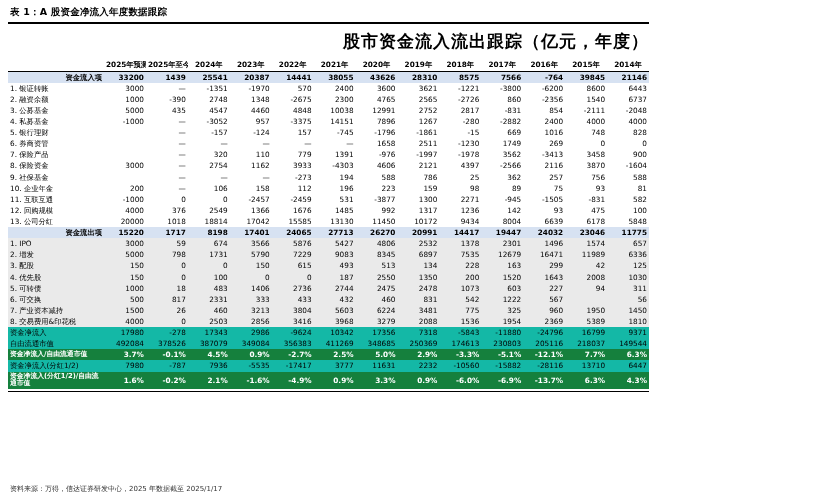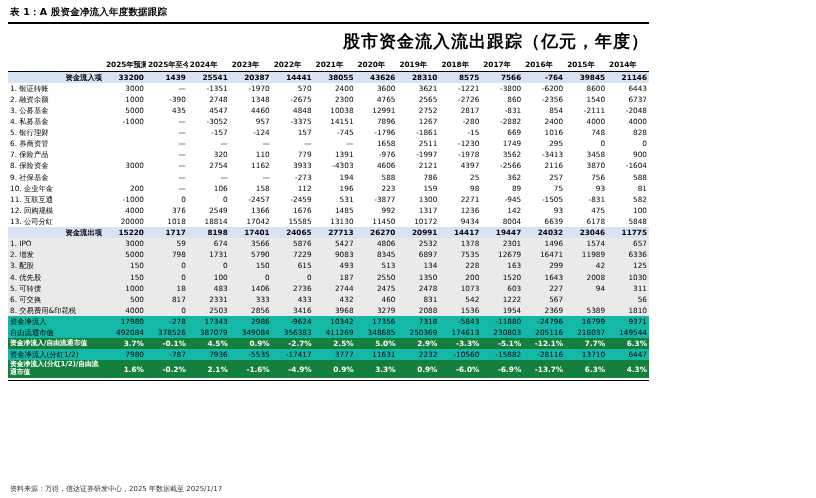--- a/index.html
+++ b/index.html
@@ -4,21 +4,21 @@
 <style>
   html,body{margin:0;padding:0;background:#ffffff;}
   body{width:816px;height:498px;font-family:"DejaVu Sans","Liberation Sans",sans-serif;color:#000;}
   .page{position:relative;width:657px;height:498px;box-sizing:border-box;padding:6px 8px 0 8px;}
   .fig-caption{font-size:9.5px;font-weight:bold;color:#000;margin:0 0 3px 2px;letter-spacing:0.2px;}
   .rule{height:1.5px;background:#000;width:100%;margin-bottom:2px;}
   .title{text-align:right;font-size:17px;font-weight:bold;letter-spacing:1px;padding:4px 0 6px 0;}
   table{border-collapse:collapse;width:100%;table-layout:fixed;font-size:7.3px;}
   col.lbl{width:96px;}
   td,th{padding:1px 2px;line-height:1.25;white-space:nowrap;overflow:hidden;}
-  th{font-weight:bold;font-size:7.3px;text-align:left;border-bottom:1px solid #000;padding-bottom:2px;}
+  th{font-weight:bold;font-size:7.3px;text-align:center;border-bottom:1px solid #000;padding-bottom:2px;}
   th.lblh{text-align:left;}
   td.lbl{text-align:left;font-size:7.3px;}
   td.num{text-align:right;font-variant-numeric:tabular-nums;}
   tr.section td{background:#d7e2f2;font-weight:bold;text-align:right;}
   tr.hi td{background:#eaeaea;}
   tr.dark td{background:#15803d;color:#fff;font-weight:bold;}
   tr.dark td.lbl{white-space:normal;line-height:1.15;font-size:6.8px;}
   tr.plain td{background:#fff;}
   tr.total td{background:#14b8a6;font-weight:normal;margin-top:44px;}
   .src{position:absolute;left:10px;bottom:4px;font-size:7px;color:#333;}
@@ -158,21 +158,21 @@
           <td class="num"></td>
           <td class="num">—</td>
           <td class="num">—</td>
           <td class="num">—</td>
           <td class="num">—</td>
           <td class="num">—</td>
           <td class="num">1658</td>
           <td class="num">2511</td>
           <td class="num">-1230</td>
           <td class="num">1749</td>
-          <td class="num">295</td>
+          <td class="num">269</td>
           <td class="num">0</td>
           <td class="num">0</td>
         </tr>
         <tr class="plain">
           <td class="lbl">7. 保险产品</td>
           <td class="num"></td>
           <td class="num">—</td>
           <td class="num">320</td>
           <td class="num">110</td>
           <td class="num">779</td>
@@ -387,20 +387,36 @@
           <td class="num">432</td>
           <td class="num">460</td>
           <td class="num">831</td>
           <td class="num">542</td>
           <td class="num">1222</td>
           <td class="num">567</td>
           <td class="num"></td>
           <td class="num">56</td>
         </tr>
         <tr class="hi">
+          <td class="lbl">7. 产业资本减持</td>
+          <td class="num">1500</td>
+          <td class="num">26</td>
+          <td class="num">460</td>
+          <td class="num">3213</td>
+          <td class="num">3804</td>
+          <td class="num">5603</td>
+          <td class="num">6224</td>
+          <td class="num">3481</td>
+          <td class="num">775</td>
+          <td class="num">325</td>
+          <td class="num">960</td>
+          <td class="num">1950</td>
+          <td class="num">1450</td>
+        </tr>
+        <tr class="hi">
           <td class="lbl">8. 交易费用&amp;印花税</td>
           <td class="num">4000</td>
           <td class="num">0</td>
           <td class="num">2503</td>
           <td class="num">2856</td>
           <td class="num">3416</td>
           <td class="num">3968</td>
           <td class="num">3279</td>
           <td class="num">2088</td>
           <td class="num">1536</td>

